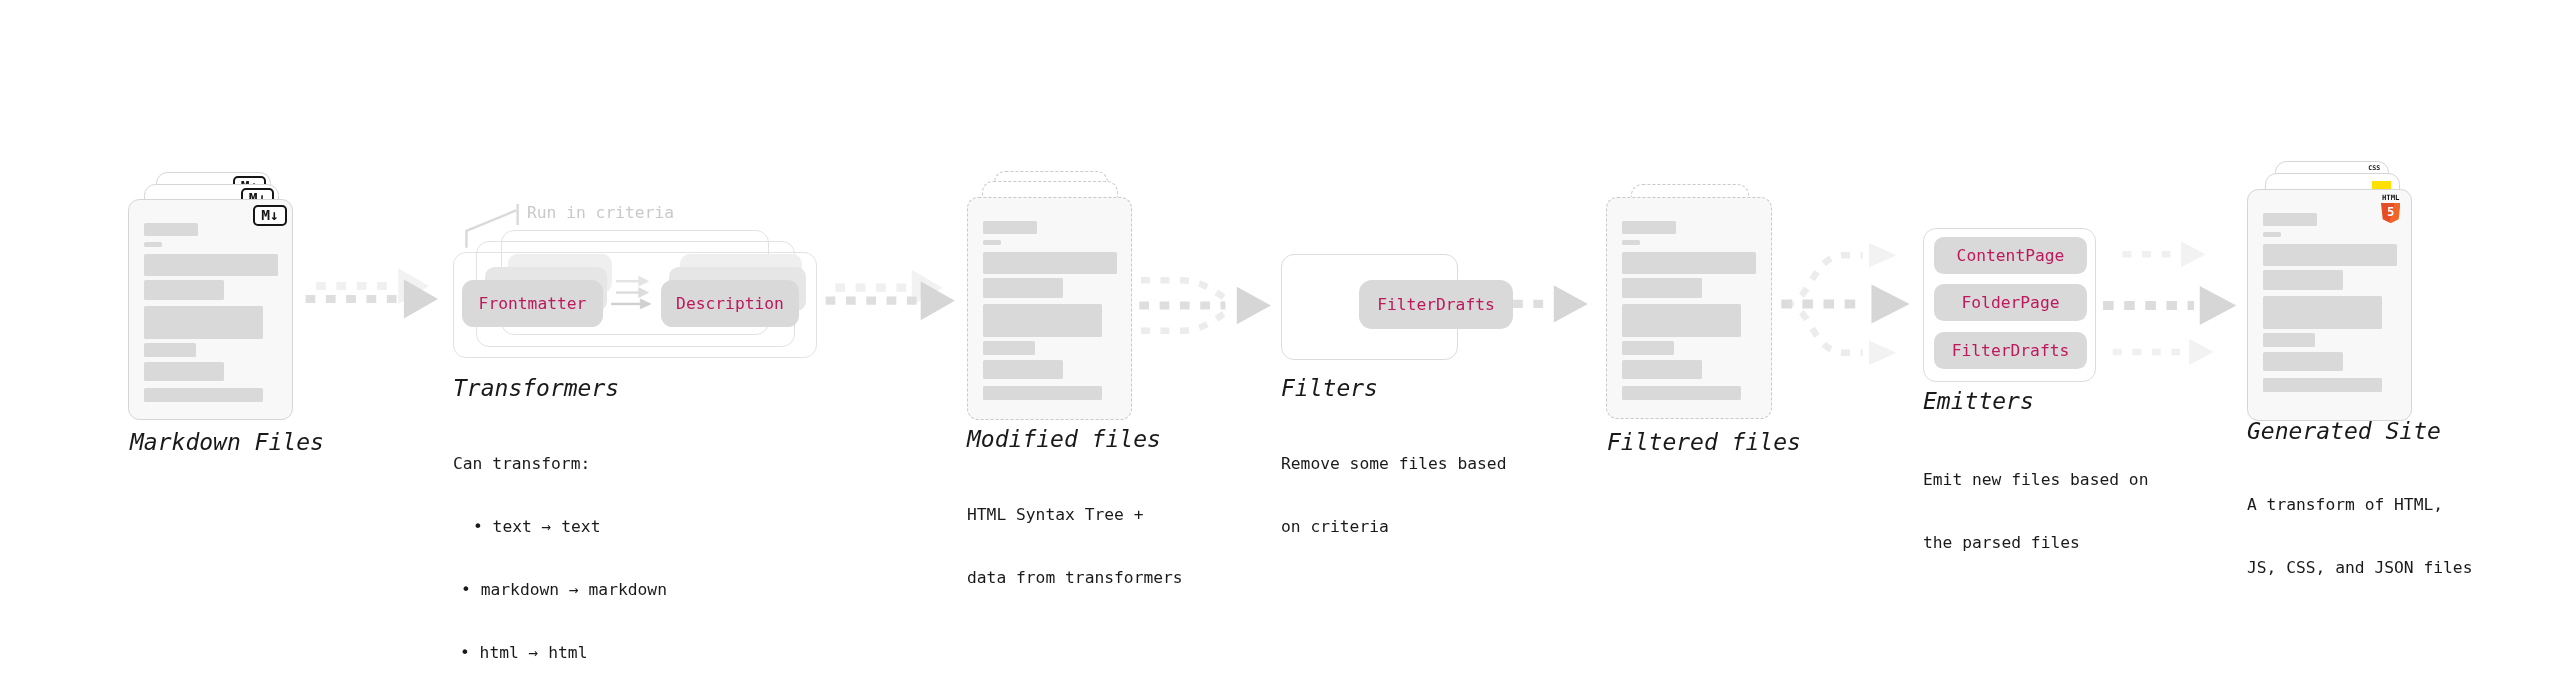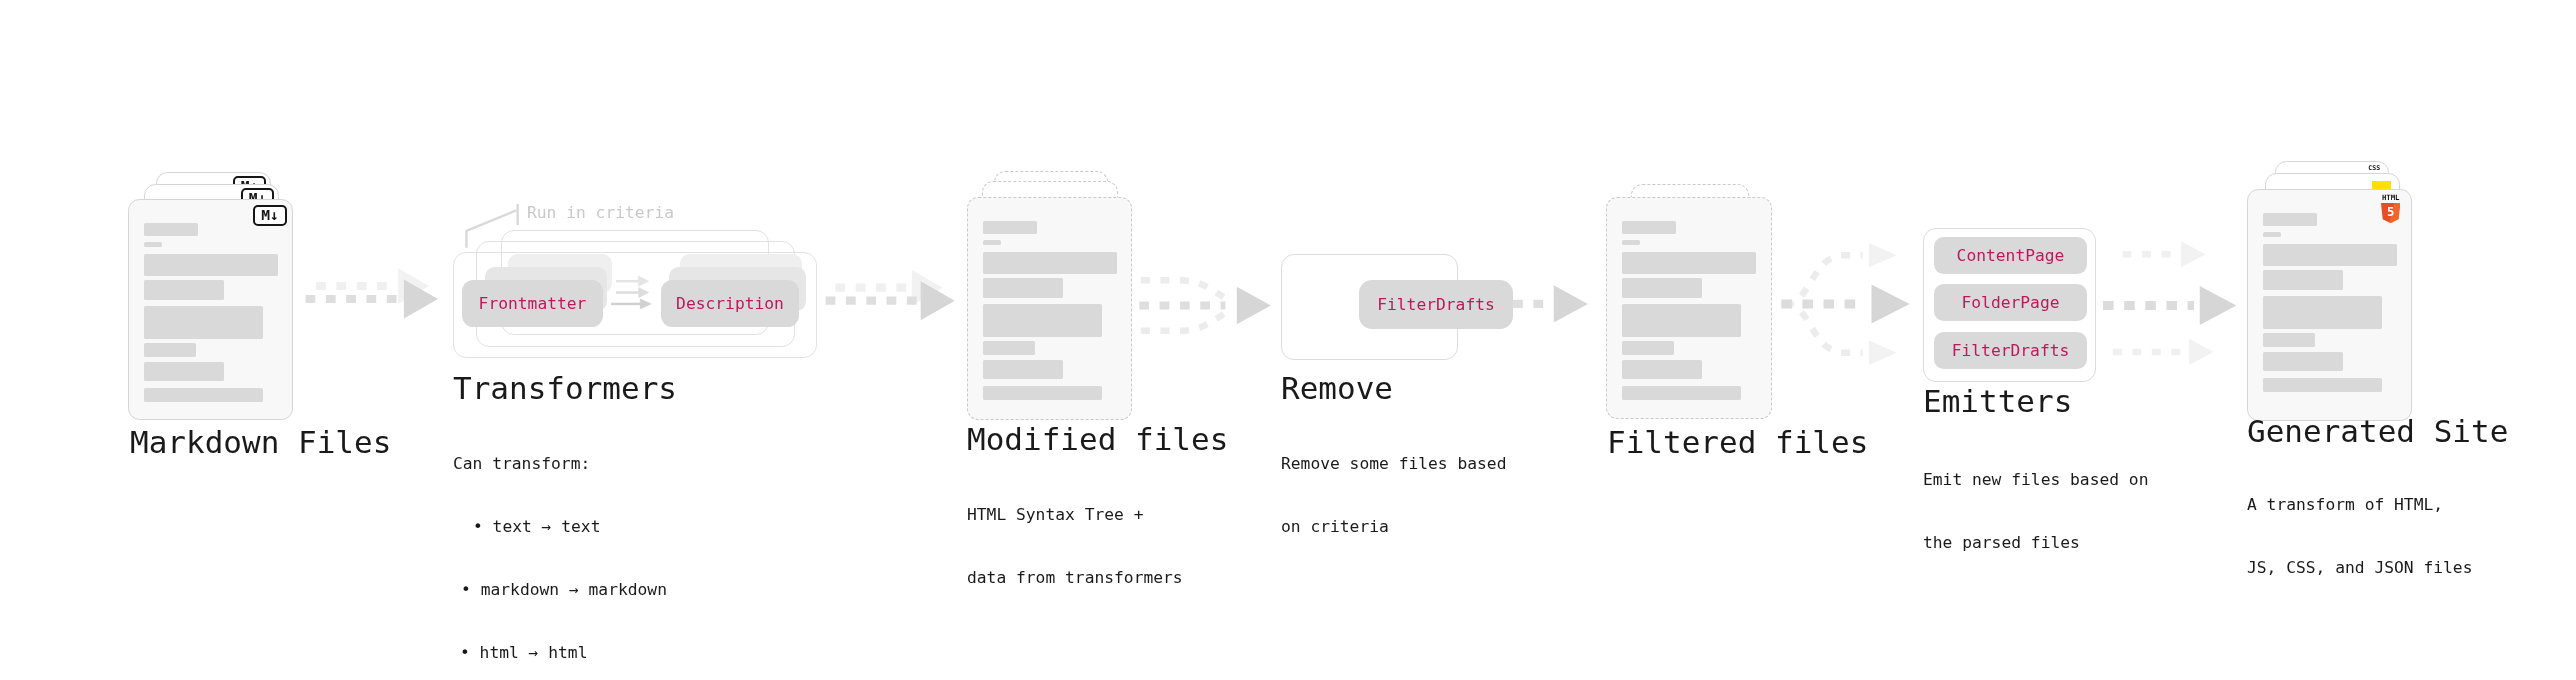--- a/index.html
+++ b/index.html
@@ -42,21 +42,21 @@
   .css-bar{height:2.4px;background:#2f6df0;margin-top:0.8px;}
 
   .outline-box{position:absolute;box-sizing:border-box;border:1.6px solid #e2e2e2;border-radius:13px;background:transparent;z-index:1;}
   .ghost{position:absolute;border-radius:9.8px;z-index:1;}
   .ghost.g1{background:#e6e6e6;}
   .ghost.g2{background:#efefef;}
   .chip{position:absolute;background:#d9d9d9;border-radius:11.4px;display:flex;align-items:center;justify-content:center;
     font-size:16.3px;color:#be185d;white-space:nowrap;z-index:2;}
   .panel{position:absolute;box-sizing:border-box;background:#ffffff;border:1.6px solid #dcdcdc;border-radius:13px;z-index:1;}
 
-  .title{position:absolute;font-size:31px;line-height:26px;color:#1a1a1a;white-space:nowrap;z-index:2;}
+  .title{position:absolute;font-size:23px;line-height:26px;color:#1a1a1a;white-space:nowrap;z-index:2;font-style:italic;}
   .desc{position:absolute;font-size:16.3px;line-height:21px;color:#1a1a1a;white-space:pre;z-index:2;}
   .annotation{position:absolute;font-size:16.3px;line-height:19.5px;color:#c9c9c9;white-space:nowrap;z-index:2;}
 </style>
 </head>
 <body>
 
 <div class="canvas">
 
   <svg class="arrows" width="2576" height="681" viewBox="0 0 3170 838">
 
@@ -176,21 +176,21 @@
     <div class="title" style="left:967px;top:426px">Modified files</div>
     <div class="desc" style="left:967px;top:462px">
       <div>HTML Syntax Tree +</div>
       <div>data from transformers</div>
     </div>
   </div>
 
   <div>
     <div class="panel" style="left:1281px;top:254px;width:177px;height:106px"></div>
     <div class="chip" style="left:1359px;top:280px;width:154px;height:49px;border-radius:13px">FilterDrafts</div>
-    <div class="title" style="left:1281px;top:375px">Remove</div>
+    <div class="title" style="left:1281px;top:375px">Filters</div>
     <div class="desc" style="left:1281px;top:411px">
       <div>Remove some files based</div>
       <div>on criteria</div>
     </div>
   </div>
 
   <div>
     <div class="file-card dashed" style="left:1631px;top:184px;width:118px;height:221px"></div>
     <div class="file-card dashed front" style="left:1606px;top:197px;width:166px;height:222px">
         <div class="bar" style="left: 14.6px; top: 23px; width: 54px; height: 13px;"></div>

